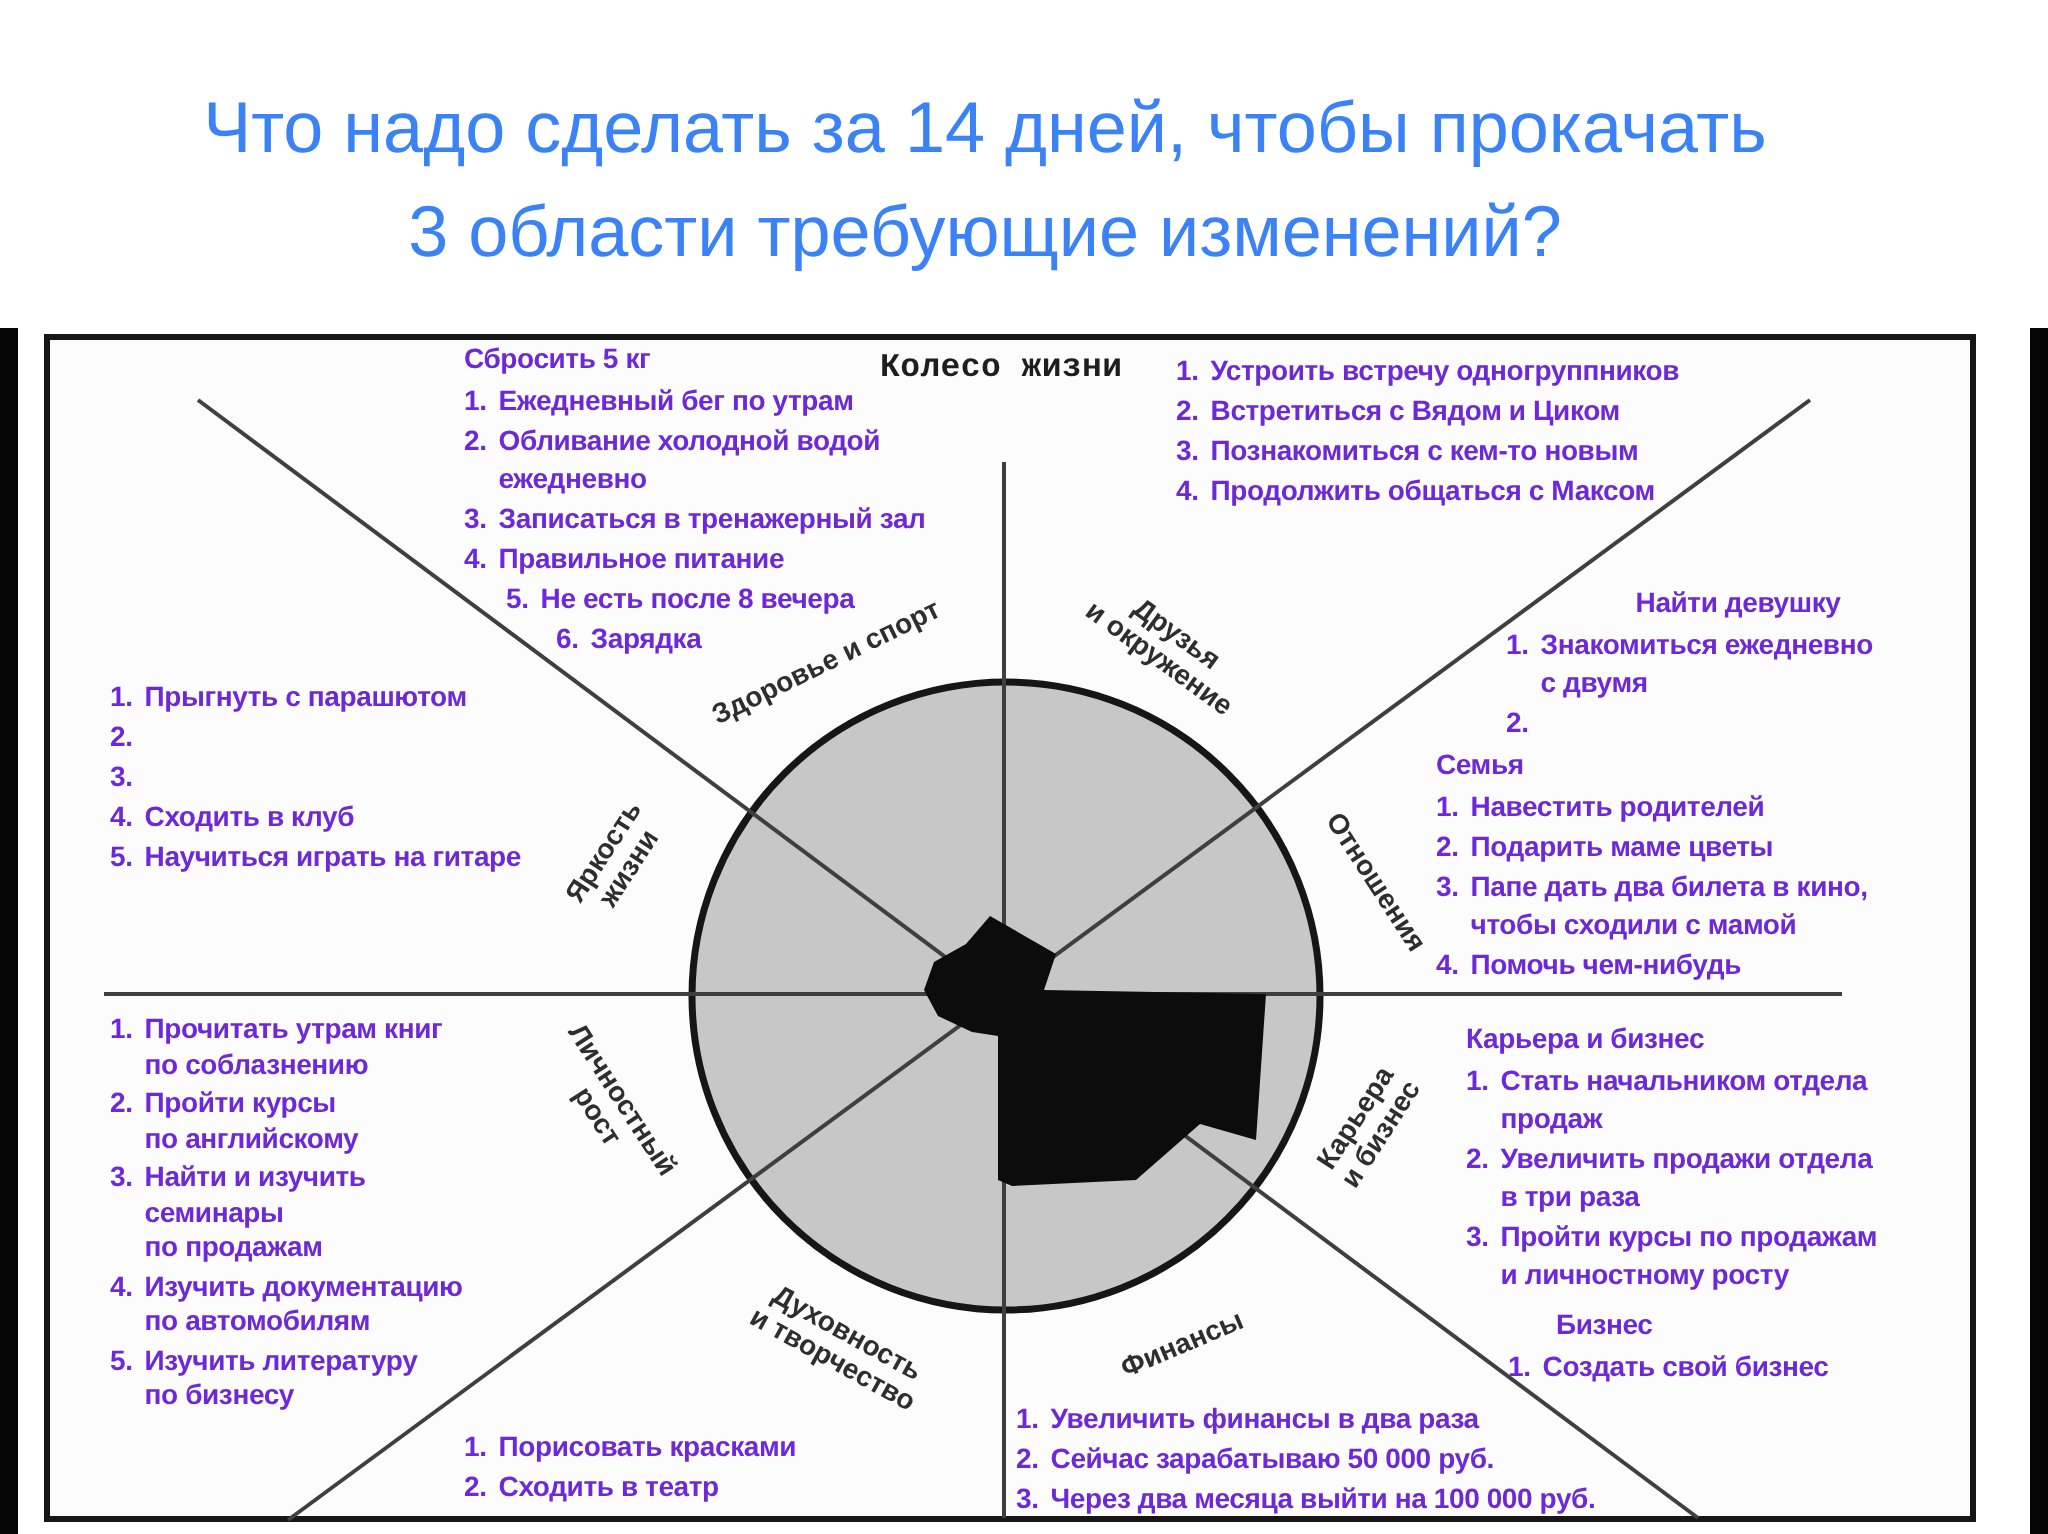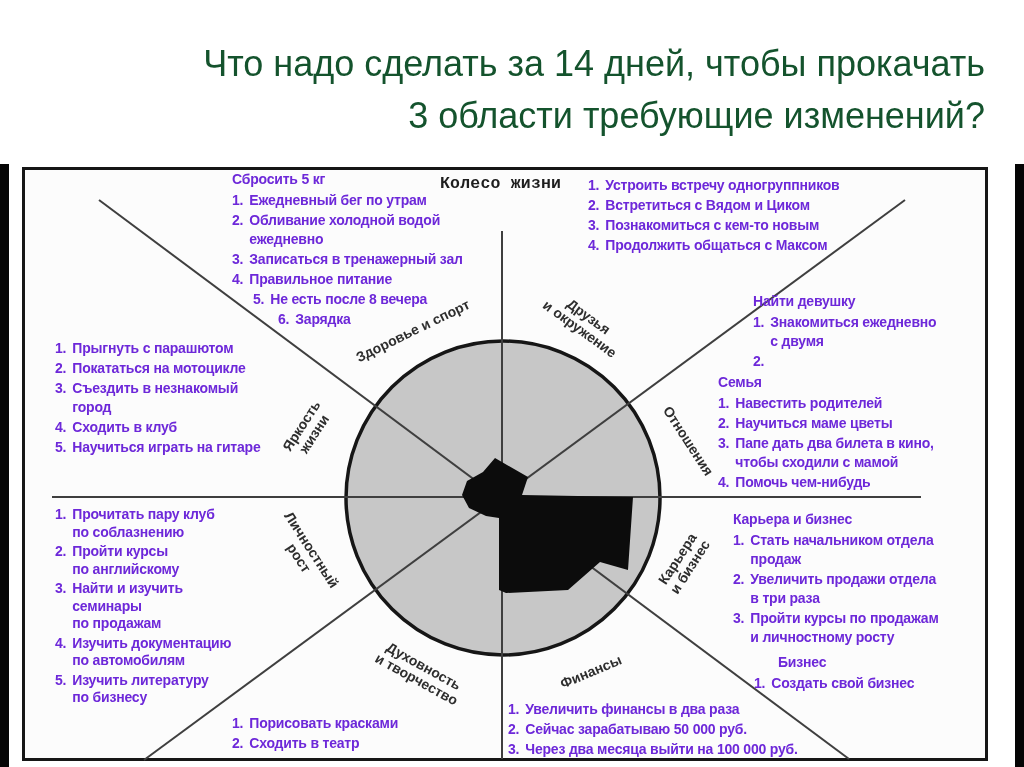--- a/index.html
+++ b/index.html
@@ -1,22 +1,22 @@
 <!DOCTYPE html>
 <html><head>
 <meta charset="utf-8">
 <style>
   html,body{margin:0;padding:0}
   body{
     width:1024px;height:767px;position:relative;overflow:hidden;
     background:#ffffff;font-family:"Liberation Sans",sans-serif;
   }
   .title{
-    position:absolute;top:38px;left:0;width:985px;text-align:right;
-    font-size:36px;line-height:52px;font-weight:400;color:#14532d;
+    position:absolute;top:38px;left:0;width:985px;text-align:center;
+    font-size:36px;line-height:52px;font-weight:400;color:#3b82f6;
     white-space:pre-line;
   }
   .side-bar{position:absolute;top:164px;bottom:0;width:9px;background:#050505}
   .bar-left{left:0}
   .bar-right{right:0}
   .scan-box{
     position:absolute;left:22px;top:167px;width:966px;height:594px;
     box-sizing:border-box;border:3px solid #161616;background:#fcfcfc;z-index:0;
   }
   .wheel-svg{position:absolute;left:0;top:0;z-index:1;pointer-events:none}
@@ -25,21 +25,21 @@
     font-size:16.5px;font-weight:700;color:#1e1e1e;letter-spacing:.2px;font-family:Liberation Mono, monospace;
   }
   .list{
     position:absolute;z-index:2;font-size:14px;line-height:19px;
     font-weight:700;color:#6d28d9;letter-spacing:-0.2px;
   }
   .list .hd{margin-bottom:2px}
   .li{display:flex;margin-bottom:1px}
   .num{flex:0 0 auto;margin-right:6px}
   .txt{white-space:pre-line}
-  .list-girl .hd{text-align:left}
+  .list-girl .hd{text-align:center}
   .list-growth{line-height:17.5px}
   .list-growth .li{margin-bottom:2px}
   .sector-label{
     position:absolute;z-index:2;font-size:14px;line-height:15px;font-weight:700;
     color:#2e2e2e;text-align:center;white-space:pre-line;
     transform:translate(-50%,-50%) rotate(var(--r));
   }
 </style>
 </head>
 <body>
@@ -137,21 +137,21 @@
 </div>
 
 <div class="list" style="left:718px;top:373px;width:250px">
   <div class="hd">Семья</div>
   <div class="li">
       <span class="num">1.</span>
       <span class="txt">Навестить родителей</span>
     </div>
   <div class="li">
       <span class="num">2.</span>
-      <span class="txt">Научиться маме цветы</span>
+      <span class="txt">Подарить маме цветы</span>
     </div>
   <div class="li">
       <span class="num">3.</span>
       <span class="txt">Папе дать два билета в кино,
 чтобы сходили с мамой</span>
     </div>
   <div class="li">
       <span class="num">4.</span>
       <span class="txt">Помочь чем-нибудь</span>
     </div>
@@ -210,41 +210,38 @@
     </div>
 </div>
 
 <div class="list" style="left:55px;top:339px;width:215px">
   <div class="li">
       <span class="num">1.</span>
       <span class="txt">Прыгнуть с парашютом</span>
     </div>
   <div class="li">
       <span class="num">2.</span>
-      <span class="txt">Покататься на мотоцикле</span>
-    </div>
-  <div class="li">
-      <span class="num">3.</span>
-      <span class="txt">Съездить в незнакомый
-город</span>
+    </div>
+  <div class="li">
+      <span class="num">3.</span>
     </div>
   <div class="li">
       <span class="num">4.</span>
       <span class="txt">Сходить в клуб</span>
     </div>
   <div class="li">
       <span class="num">5.</span>
       <span class="txt">Научиться играть на гитаре</span>
     </div>
 </div>
 
 <div class="list list-growth" style="left:55px;top:506px;width:215px">
   <div class="li">
       <span class="num">1.</span>
-      <span class="txt">Прочитать пару клуб
+      <span class="txt">Прочитать утрам книг
 по соблазнению</span>
     </div>
   <div class="li">
       <span class="num">2.</span>
       <span class="txt">Пройти курсы
 по английскому</span>
     </div>
   <div class="li">
       <span class="num">3.</span>
       <span class="txt">Найти и изучить

